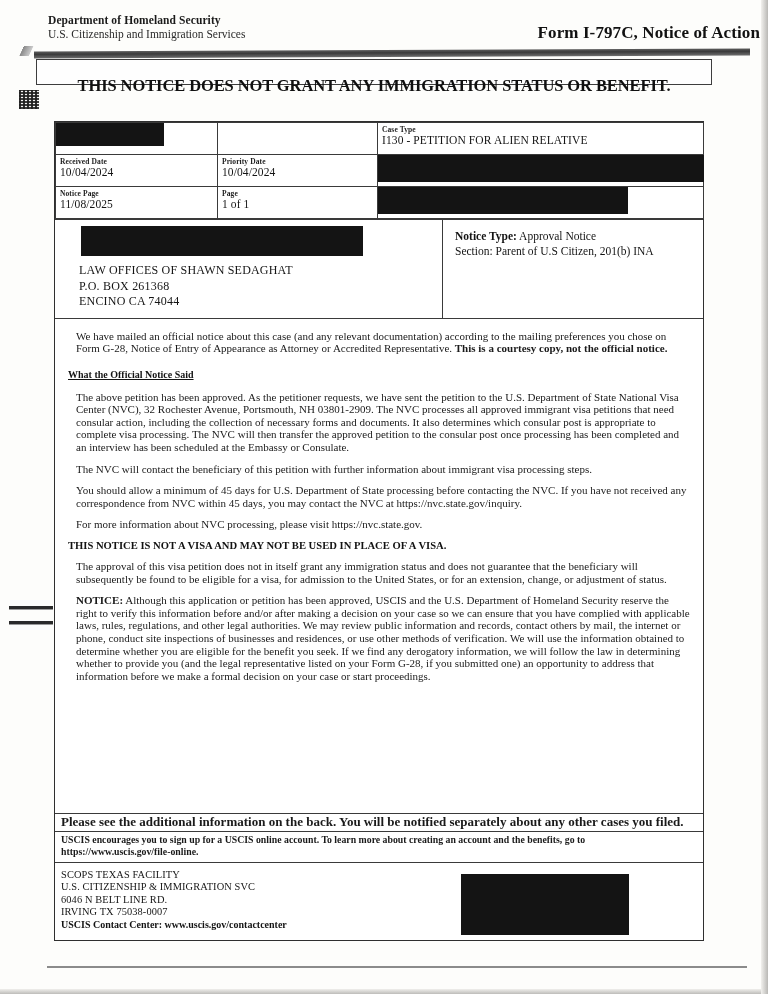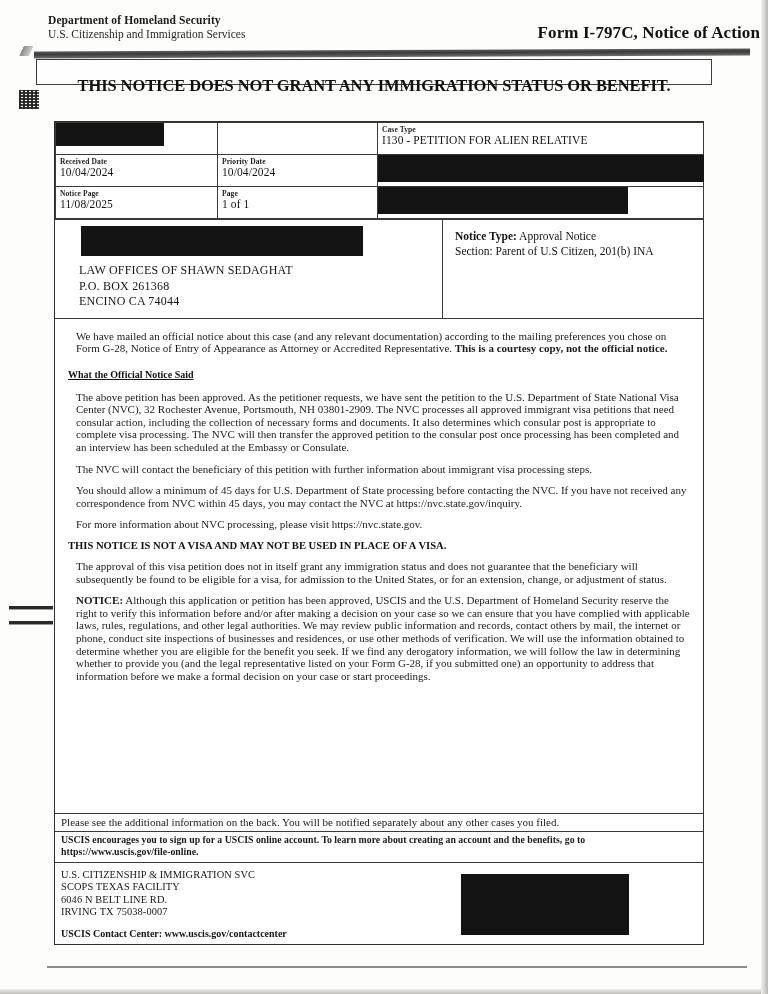--- a/index.html
+++ b/index.html
@@ -223,43 +223,43 @@
     font-size: 10.6px;
     font-weight: bold;
     color: #121212;
     margin: 2px 0 9px 0;
   }
 
   
   .foot-row {
     border-top: 1.1px solid #3a3a3a;
     padding: 2px 6px 3px 6px;
-    font-size: 11px;
+    font-size: 13px;
     line-height: 12px;
     color: #1a1a1a;
+    font-weight: bold;
   }
   .foot-row.bold {
     font-weight: bold;
     font-size: 9.8px;
     line-height: 12.5px;
   }
   .office-row {
     border-top: 1.1px solid #3a3a3a;
     position: relative;
     padding: 6px 6px 5px 6px;
     min-height: 66px;
   }
   .office-lines {
     font-size: 10.4px;
     line-height: 12.6px;
     color: #161616;
     letter-spacing: 0.1px;
   }
   .office-contact {
-    margin-top: 9px;
     font-size: 10px;
     font-weight: bold;
     color: #131313;
   }
   .office-redact {
     position: absolute;
     left: 406px;
     top: 11px;
     width: 168px;
     height: 61px;
@@ -409,22 +409,22 @@
       <p class="p">The approval of this visa petition does not in itself grant any immigration status and does not guarantee that the beneficiary will subsequently be found to be eligible for a visa, for admission to the United States, or for an extension, change, or adjustment of status.</p>
 
       <p class="p"><b>NOTICE:</b><span> Although this application or petition has been approved, USCIS and the U.S. Department of Homeland Security reserve the right to verify this information before and/or after making a decision on your case so we can ensure that you have complied with applicable laws, rules, regulations, and other legal authorities. We may review public information and records, contact others by mail, the internet or phone, conduct site inspections of businesses and residences, or use other methods of verification. We will use the information obtained to determine whether you are eligible for the benefit you seek. If we find any derogatory information, we will follow the law in determining whether to provide you (and the legal representative listed on your Form G-28, if you submitted one) an opportunity to address that information before we make a formal decision on your case or start proceedings.</span></p>
     </div>
 
     <div class="foot-row">Please see the additional information on the back. You will be notified separately about any other cases you filed.</div>
     <div class="foot-row bold">USCIS encourages you to sign up for a USCIS online account. To learn more about creating an account and the benefits, go to https://www.uscis.gov/file-online.</div>
 
     <div class="office-row">
       <div class="office-lines">
+        <div>SCOPS TEXAS FACILITY</div>
         <div>U.S. CITIZENSHIP &amp; IMMIGRATION SVC</div>
-        <div>SCOPS TEXAS FACILITY</div>
         <div>6046 N BELT LINE RD.</div>
         <div>IRVING TX 75038-0007</div>
       </div>
       <div class="office-contact">USCIS Contact Center: www.uscis.gov/contactcenter</div>
       <div class="office-redact"></div>
     </div>
 
   </div>
 
   <div class="foot-rule"></div>

